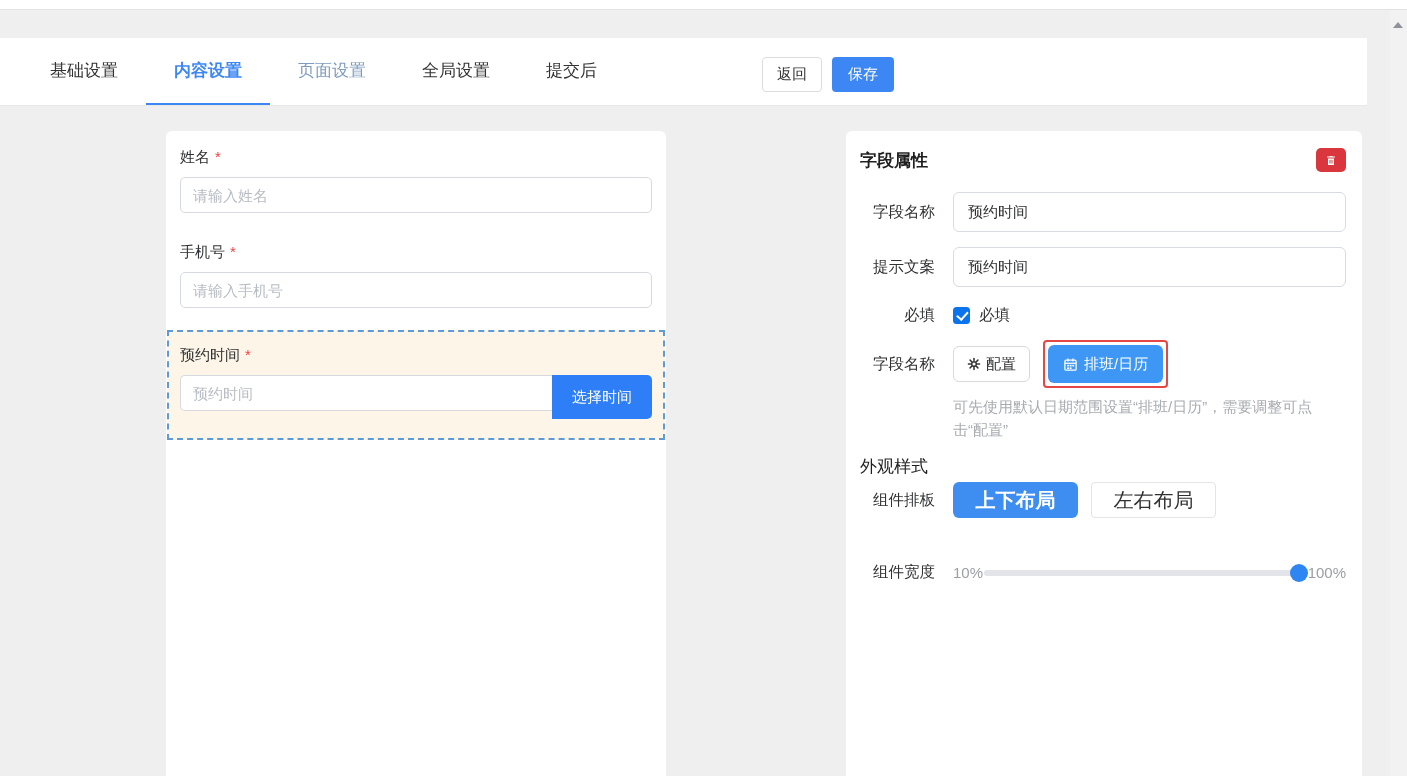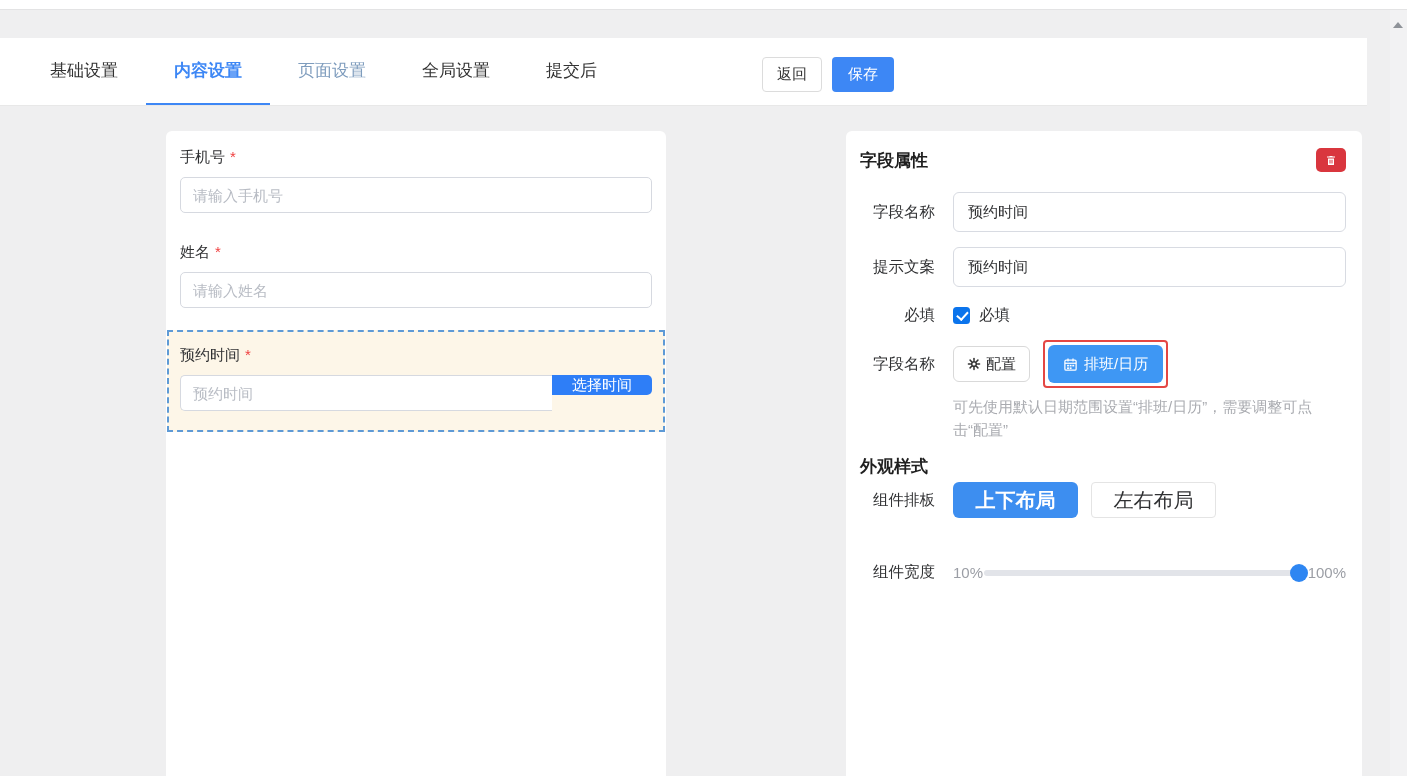--- a/index.html
+++ b/index.html
@@ -36,21 +36,21 @@
   .req { color:#f03e3e; margin-left:5px; }
   .text-input { width:100%; height:36px; border:1px solid #d6d9e0; border-radius:5px;
     padding:0 12px; font-size:15px; color:#303133; background:#fff; outline:none;
     font-family:"Liberation Sans","DejaVu Sans",sans-serif; }
   .text-input::placeholder { color:#b8bcc4; }
   .field-group + .field-group { margin-top:30px; }
   .selected-widget { margin:22px -13px 0; border:2px dashed #5e9ad6; background:#fdf6e8;
     padding:14px 11px 19px; }
   .input-group { display:flex; }
   .input-group .text-input { flex:1; border-radius:5px 0 0 5px; border-right:none; }
-  .btn-pick-time { width:100px; height:20px; background:#2e7ef7; color:#fff; border:none;
+  .btn-pick-time { width:100px; height:44px; background:#2e7ef7; color:#fff; border:none;
     border-radius:0 5px 5px 0; font-size:15px; cursor:pointer; }
 
   
   .props-header { display:flex; align-items:center; justify-content:space-between; }
   .props-title { font-size:17px; font-weight:bold; color:#1f1f1f; }
   .btn-delete { width:30px; height:24px; background:#d9363e; border:none; border-radius:5px;
     display:flex; align-items:center; justify-content:center; cursor:pointer; }
   .prop-row { display:flex; align-items:center; }
   .prop-label { width:75px; flex:0 0 75px; text-align:right; font-size:15.5px; color:#303133; margin-right:18px; }
   .prop-control { flex:1; display:flex; align-items:center; }
@@ -65,21 +65,21 @@
     border-right:2px solid #fff; border-bottom:2px solid #fff; transform:rotate(42deg); }
   .checkbox-label { margin-left:9px; font-size:15.5px; color:#303133; }
   .row-booking { margin-top:14px; }
   .btn-config { height:36px; padding:0 13px; background:#fff; border:1px solid #d9d9d9;
     border-radius:6px; font-size:15px; color:#303133; display:flex; align-items:center; gap:5px; cursor:pointer; }
   .annotation-box { margin-left:13px; border:2px solid #e44744; border-radius:4px; padding:3px; }
   .btn-schedule { height:38px; padding:0 15px; background:#3e97f4; border:none; border-radius:6px;
     font-size:15px; color:#fff; display:flex; align-items:center; gap:6px; cursor:pointer; }
   .row-hint { margin-top:8px; align-items:flex-start; }
   .hint-text { font-size:15px; color:#a9abb0; line-height:1.5; }
-  .section-title { margin-top:14px; font-size:17px; font-weight:bold; color:#1f1f1f; }
+  .section-title { margin-top:14px; font-size:17px; font-weight:normal; color:#1f1f1f; }
   .row-layout { margin-top:4px; }
   .btn-layout { width:125px; height:36px; border-radius:6px; font-size:20px; cursor:pointer; }
   .btn-layout--active { background:#3d8ef0; color:#fff; border:none; font-weight:bold; }
   .btn-layout--inactive { background:#fff; color:#303133; border:1px solid #e4e4e4; border-radius:4px; margin-left:13px; }
   .row-width { margin-top:44px; }
   .slider-wrap { flex:1; display:flex; align-items:center; }
   .slider-min,.slider-max { font-size:15px; color:#9b9ea5; }
   .slider-track { flex:1; height:6px; background:#e2e4e9; border-radius:3px; position:relative; margin:0 1px; }
   .slider-handle { position:absolute; right:-1px; top:-6px; width:18px; height:18px;
     background:#2e86f2; border-radius:50%; cursor:pointer; }
@@ -100,30 +100,30 @@
     <div class="tabbar-actions">
       <button class="btn btn-back">返回</button>
       <button class="btn btn-save">保存</button>
     </div>
   </div>
 
   <div class="panel panel-left">
 
     <div class="field-group">
       <div class="field-label">
-        <span>手机号</span><span class="req">*</span>
-      </div>
-      <input class="text-input" type="text" placeholder="请输入手机号" style="">
+        <span>姓名</span><span class="req">*</span>
+      </div>
+      <input class="text-input" type="text" placeholder="请输入姓名" style="">
     </div>
 
     <div class="field-group">
       <div class="field-label">
-        <span>姓名</span><span class="req">*</span>
-      </div>
-      <input class="text-input" type="text" placeholder="请输入姓名" style="">
+        <span>手机号</span><span class="req">*</span>
+      </div>
+      <input class="text-input" type="text" placeholder="请输入手机号" style="">
     </div>
 
     <div class="selected-widget">
       <div class="field-label">
         <span>预约时间</span><span class="req">*</span>
       </div>
       <div class="input-group">
         <input class="text-input" type="text" placeholder="预约时间" style="">
         <button class="btn-pick-time">选择时间</button>
       </div>

